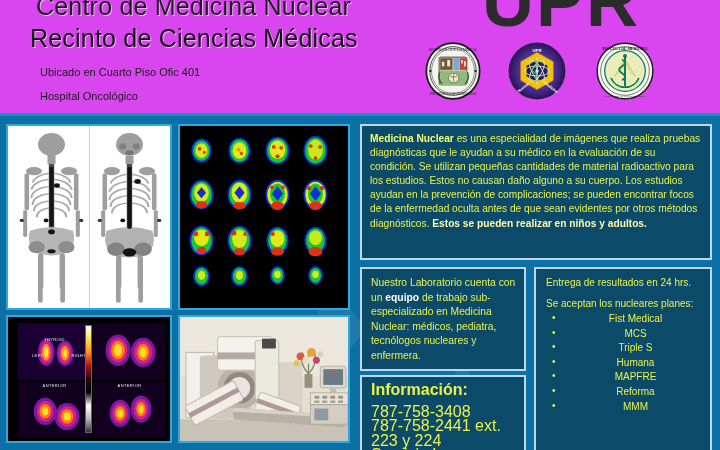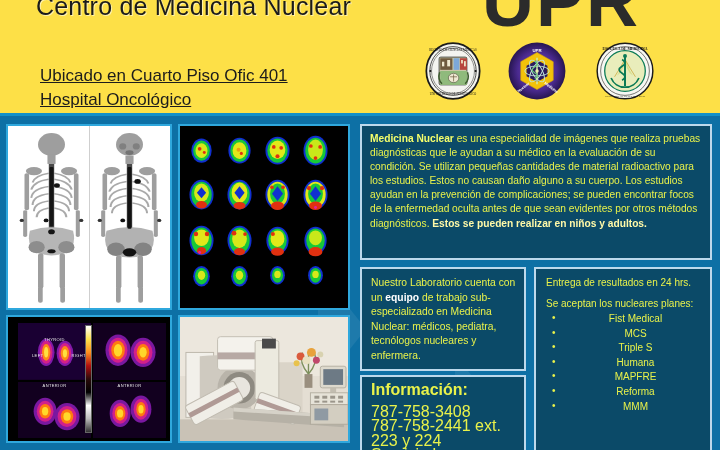--- a/index.html
+++ b/index.html
@@ -12,38 +12,38 @@
   #poster {
     position: relative;
     width: 720px; height: 450px;
     overflow: hidden;
   }
 
   
   #header {
     position: absolute; left: 0; top: 0;
     width: 720px; height: 132px;
-    background: #fde047;
+    background: #d946ef;
     overflow: hidden;
   }
   .hdr-title-1 {
     position: absolute; left: 36px; top: -8px;
     font-size: 25px; font-weight: 400; color: #1b1b1b;
     letter-spacing: .2px; white-space: nowrap;
     text-shadow: 1px 1px 0 rgba(255,255,255,.55);
   }
   .hdr-title-2 {
     position: absolute; left: 30px; top: 24px;
     font-size: 25px; font-weight: 400; color: #111;
     letter-spacing: .2px; white-space: nowrap;
     text-shadow: 1px 1px 0 rgba(255,255,255,.55);
   }
   .hdr-sub {
     position: absolute; left: 40px;
-    font-size: 17px; color: #1c1c1c; white-space: nowrap; text-decoration: underline;
+    font-size: 11px; color: #1c1c1c; white-space: nowrap;
   }
   .hdr-sub.l1 { top: 66px; }
   .hdr-sub.l2 { top: 90px; }
 
   .upr-word {
     position: absolute; left: 482px; top: -40px;
     font-size: 72px; font-weight: 700; color: #2b2b2b;
     letter-spacing: 2px; font-family: "Liberation Sans", sans-serif;
   }
 
@@ -185,20 +185,21 @@
     color: #e9f24a; font-size: 10px;
   }
 </style>
 </head>
 <body>
 
 <div id="poster">
 
   <div id="header">
     <div class="hdr-title-1">Centro de Medicina Nuclear</div>
+    <div class="hdr-title-2">Recinto de Ciencias Médicas</div>
     <div class="hdr-sub l1">Ubicado en Cuarto Piso Ofic 401</div>
     <div class="hdr-sub l2">Hospital Oncológico</div>
     <div class="upr-word">UPR</div>
 
     <div class="logo logo-rcm">
       <svg viewBox="0 0 100 100" width="58" height="58">
         <ellipse cx="50" cy="50" rx="46" ry="48" fill="#f4f4f0" stroke="#1a1a1a" stroke-width="3"></ellipse>
         <ellipse cx="50" cy="50" rx="40" ry="42" fill="none" stroke="#1a1a1a" stroke-width="1.3"></ellipse>
         <ellipse cx="50" cy="50" rx="37" ry="39" fill="none" stroke="#1a1a1a" stroke-width=".8"></ellipse>
         <circle cx="11" cy="50" r="1.8" fill="#111"></circle>

